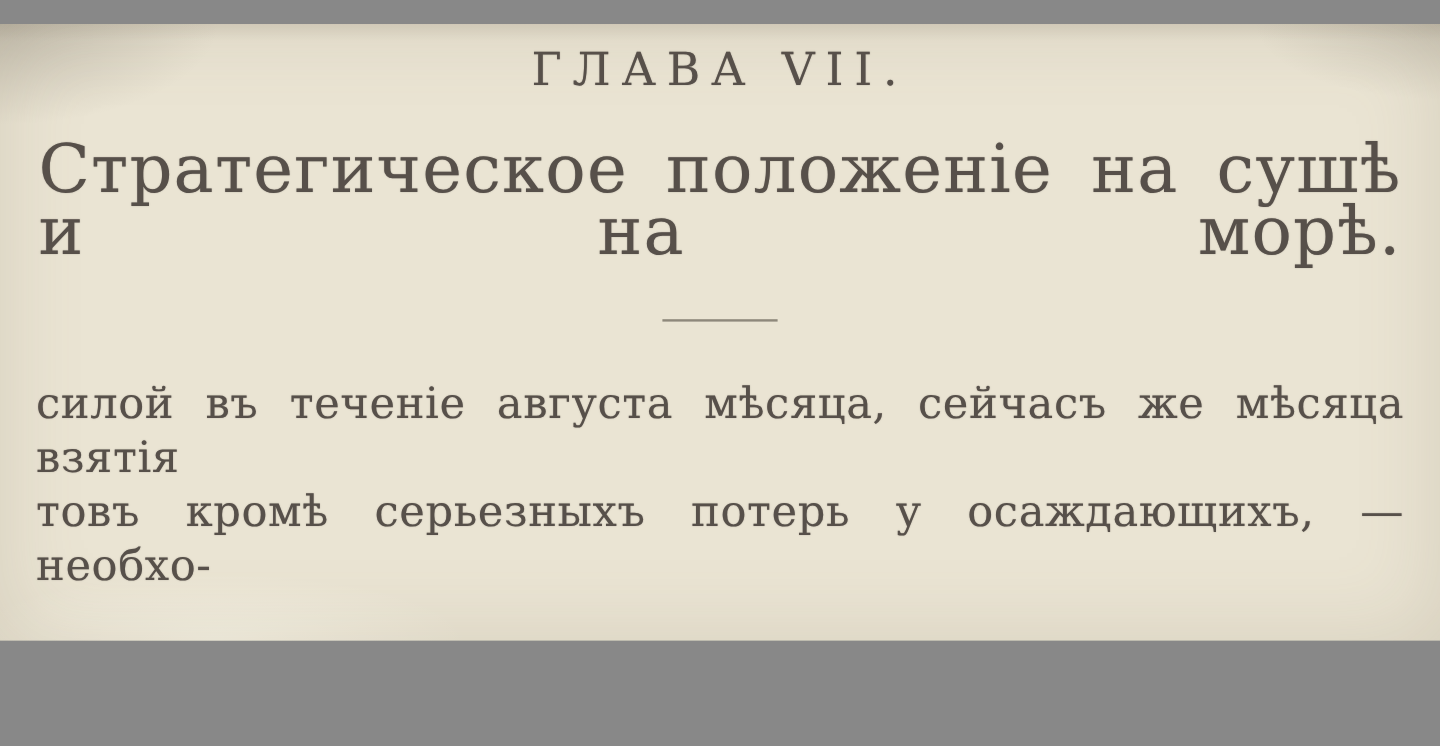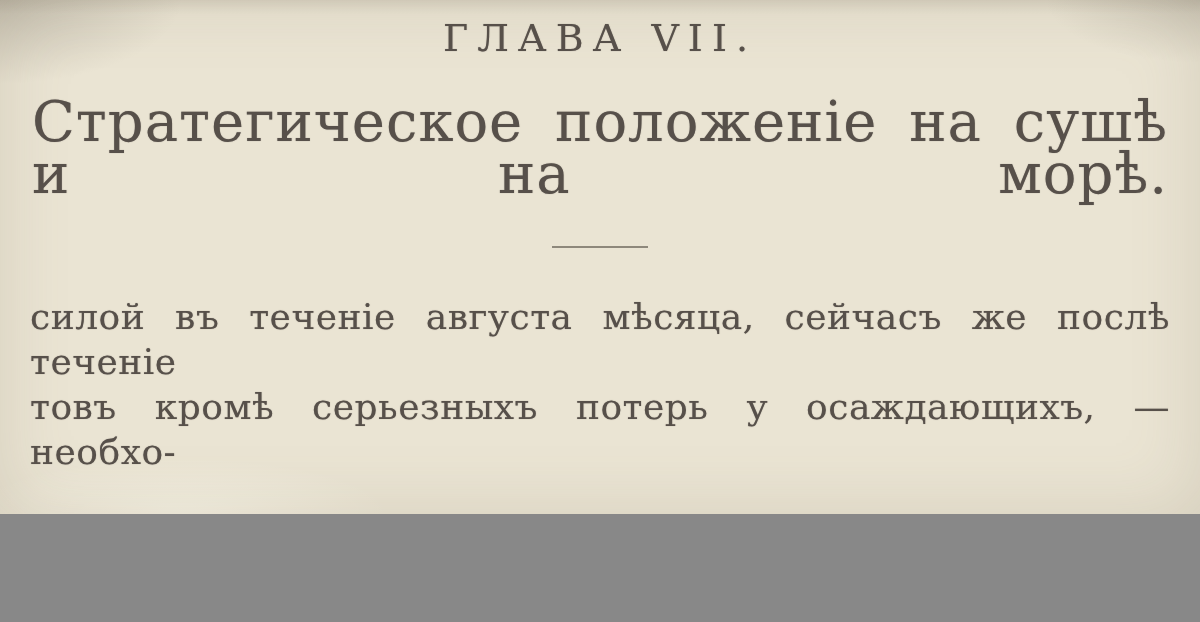--- a/index.html
+++ b/index.html
@@ -14,20 +14,21 @@
     overflow: hidden;
     font-family: "DejaVu Serif", serif;
     color: #57504a;
     background:
       linear-gradient(180deg, rgba(140,130,112,0.18), rgba(140,130,112,0) 14px),
       radial-gradient(ellipse 260px 120px at 0% 0%, rgba(105,98,86,0.28), rgba(105,98,86,0) 70%),
       radial-gradient(ellipse 220px 90px at 100% 0%, rgba(105,98,86,0.22), rgba(105,98,86,0) 70%),
       radial-gradient(ellipse 300px 80px at 15% 100%, rgba(255,252,240,0.5), rgba(255,252,240,0) 70%),
       #eae4d3;
     box-shadow: inset 0 0 70px rgba(120,110,90,0.18);
+    margin-top: 20px;
   }
   .chapter-heading {
     margin: 16px 0 0 0;
     text-align: center;
     font-size: 38px;
     font-weight: 400;
     letter-spacing: 9px;
     text-shadow: 0 0 1px rgba(87,80,74,0.55);
   }
   .chapter-title {
@@ -68,17 +69,17 @@
 <body>
 
 <div class="page">
   <h1 class="chapter-heading">ГЛАВА VII.</h1>
 
   <h2 class="chapter-title">Стратегическое положеніе на сушѣ и на морѣ.</h2>
 
   <hr class="divider">
 
   <div class="paragraph">
-    <div class="text-line">силой въ теченіе августа мѣсяца, сейчасъ же послѣ теченіе</div>
+    <div class="text-line">силой въ теченіе августа мѣсяца, сейчасъ же мѣсяца взятія</div>
     <div class="text-line">товъ кромѣ серьезныхъ потерь у осаждающихъ, — необхо-</div>
 
   </div>
 </div>
 
 </body></html>

